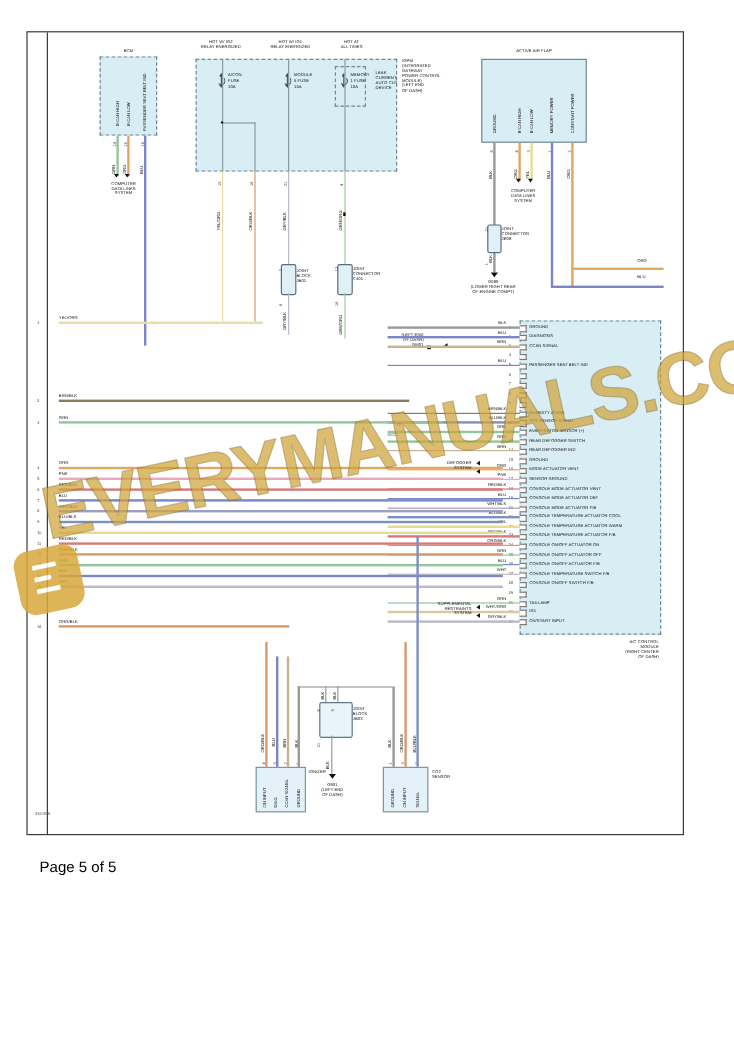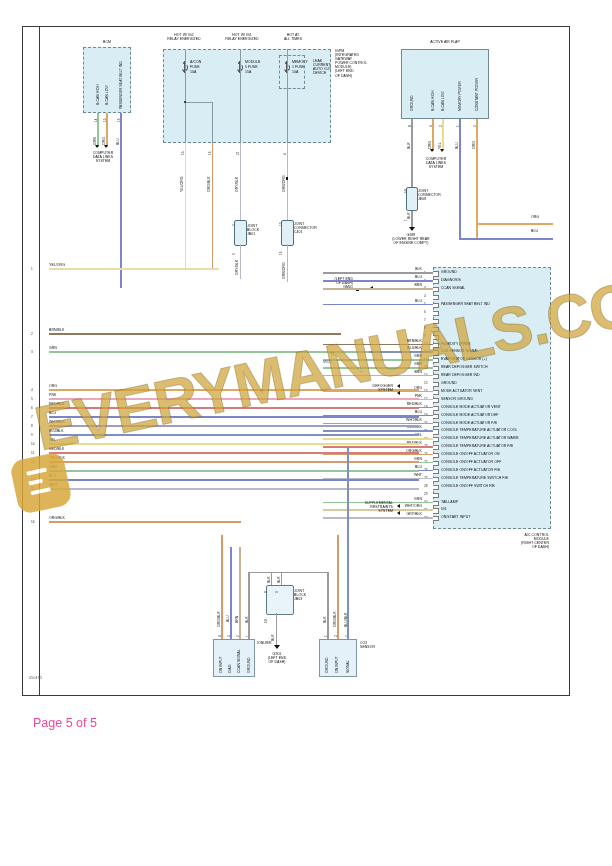--- a/index.html
+++ b/index.html
@@ -3,21 +3,21 @@
 <meta charset="utf-8">
 <style>
   html,body{margin:0;padding:0;background:#ffffff;}
   body{width:612px;height:866px;font-family:"Liberation Sans",sans-serif;color:#111;}
   #page{position:relative;width:612px;height:866px;overflow:hidden;background:#fff;}
 
   
   #frame{position:absolute;left:22px;top:26px;width:546px;height:668px;border:1.2px solid #3a3a3a;background:#fff;}
   #diagcode{position:absolute;left:6px;top:649px;font-size:3.6px;letter-spacing:.2px;color:#555;}
 
-  #pagefoot{position:absolute;left:33px;top:716px;font-size:12.5px;color:#ec4899;}
+  #pagefoot{position:absolute;left:33px;top:716px;font-size:12.5px;color:#000000;}
 
   
   .box{position:absolute;box-sizing:border-box;}
   .modbox{background:#d9edf5;border:1px solid #6f8a96;}
   .modbox.dash{background:#d9edf5;border:1px dashed #6f8a96;}
   .modbox.light{background:#e4f1f8;border:1px solid #7d97a3;}
   .t{position:absolute;font-size:3.5px;line-height:4.1px;letter-spacing:.05px;color:#111;white-space:nowrap;}
   .t.c{text-align:center;}
   .t.r{text-align:right;}
   .tv{position:absolute;font-size:3.5px;line-height:3.8px;color:#111;white-space:nowrap;

